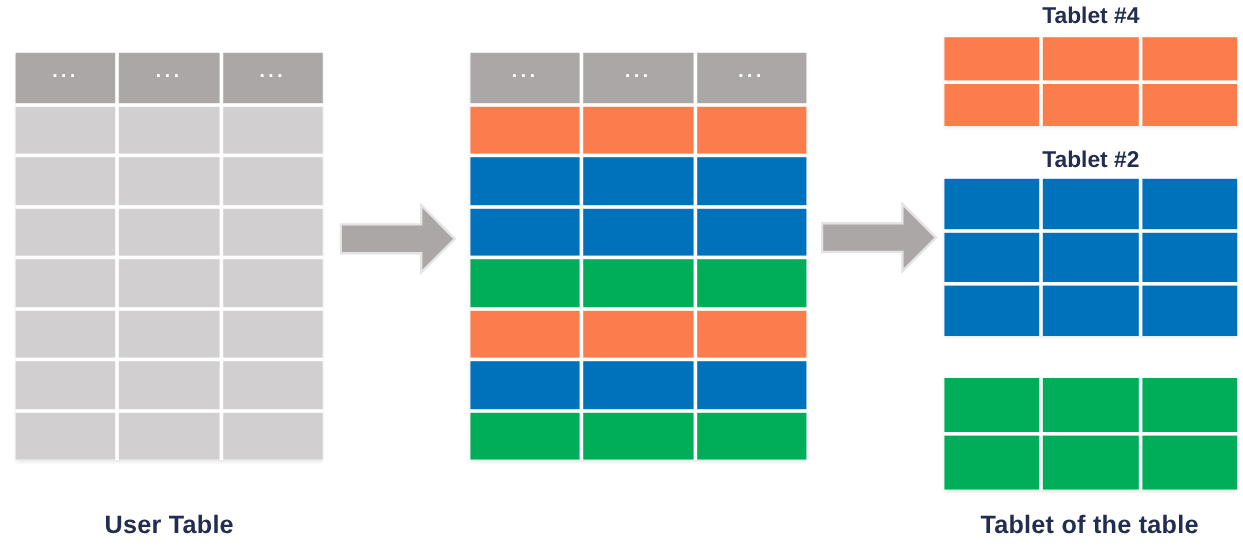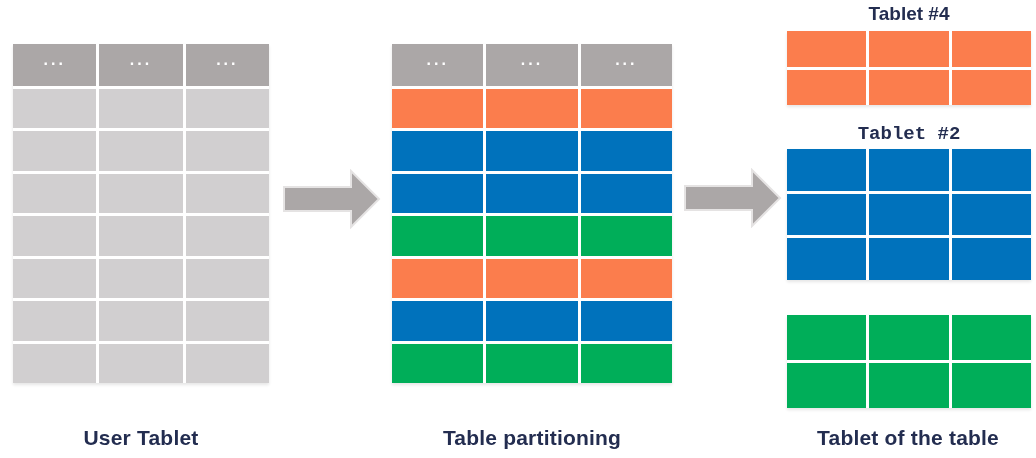--- a/index.html
+++ b/index.html
@@ -55,21 +55,21 @@
   .tablet-label {
     position: absolute;
     left: 787px;
     width: 244px;
     text-align: center;
     color: var(--label_navy, #232d50);
     font-weight: bold;
     font-size: 19px;
   }
   #tablet1-label { top: 3px; }
-  #tablet2-label { top: 123px; font-family: Liberation Mono, monospace; }
+  #tablet2-label { top: 123px; }
   #tablet3-label { top: 288px; }
 
   .arrow { position: absolute; width: 98px; height: 60px; }
   #arrow1 { left: 283px; top: 169px; }
   #arrow2 { left: 684px; top: 168px; }
   .arrow polygon {
     fill: var(--arrow_gray, #aba7a7);
     stroke: #e5e3e3;
     stroke-width: 2;
     stroke-linejoin: miter;
@@ -105,21 +105,21 @@
       <div class="cell" style="background: rgb(209, 207, 208);"></div>
       <div class="cell" style="background: rgb(209, 207, 208);"></div>
       <div class="cell" style="background: rgb(209, 207, 208);"></div>
       <div class="cell" style="background: rgb(209, 207, 208);"></div>
       <div class="cell" style="background: rgb(209, 207, 208);"></div>
       <div class="cell" style="background: rgb(209, 207, 208);"></div>
       <div class="cell" style="background: rgb(209, 207, 208);"></div>
       <div class="cell" style="background: rgb(209, 207, 208);"></div>
       <div class="cell" style="background: rgb(209, 207, 208);"></div>
     </div>
-  <div class="caption" id="user-caption">User Tablet</div>
+  <div class="caption" id="user-caption">User Table</div>
 
   <svg id="arrow1" class="arrow" viewBox="0 0 98 60" aria-hidden="true">
     <polygon points="1,18 68,18 68,2 96,30 68,58 68,42 1,42"></polygon>
   </svg>
 
   <div class="grid" id="partition-grid">
       <div class="cell header">
         <span class="dots">...</span>
       </div>
       <div class="cell header">
@@ -143,21 +143,20 @@
       <div class="cell" style="background: rgb(251, 125, 77);"></div>
       <div class="cell" style="background: rgb(251, 125, 77);"></div>
       <div class="cell" style="background: rgb(251, 125, 77);"></div>
       <div class="cell" style="background: rgb(0, 114, 188);"></div>
       <div class="cell" style="background: rgb(0, 114, 188);"></div>
       <div class="cell" style="background: rgb(0, 114, 188);"></div>
       <div class="cell" style="background: rgb(0, 174, 89);"></div>
       <div class="cell" style="background: rgb(0, 174, 89);"></div>
       <div class="cell" style="background: rgb(0, 174, 89);"></div>
     </div>
-  <div class="caption" id="partition-caption">Table partitioning</div>
 
   <svg id="arrow2" class="arrow" viewBox="0 0 98 60" aria-hidden="true">
     <polygon points="1,18 68,18 68,2 96,30 68,58 68,42 1,42"></polygon>
   </svg>
 
   <div class="tablet-label" id="tablet1-label">Tablet #4</div>
   <div class="grid" id="tablet1-grid">
       <div class="cell" style="background: rgb(251, 125, 77);"></div>
       <div class="cell" style="background: rgb(251, 125, 77);"></div>
       <div class="cell" style="background: rgb(251, 125, 77);"></div>

